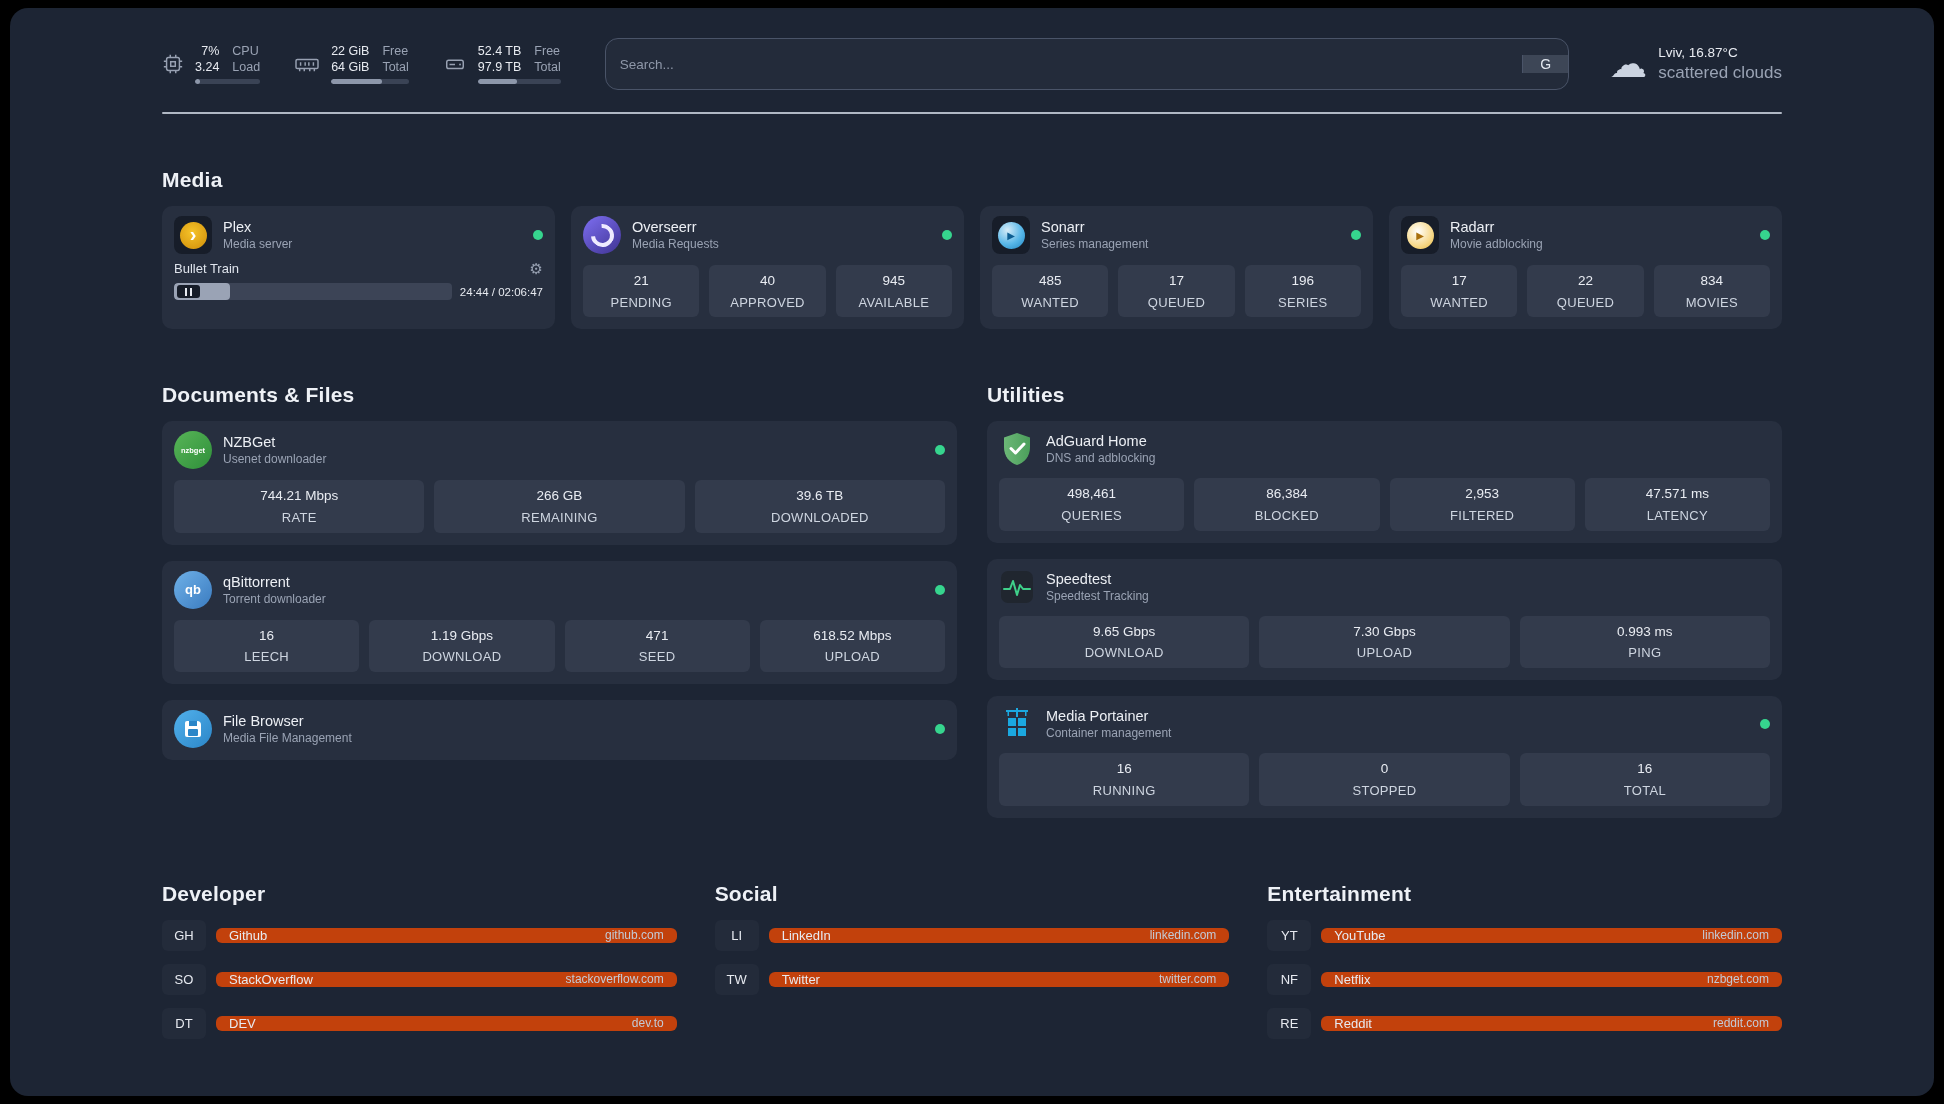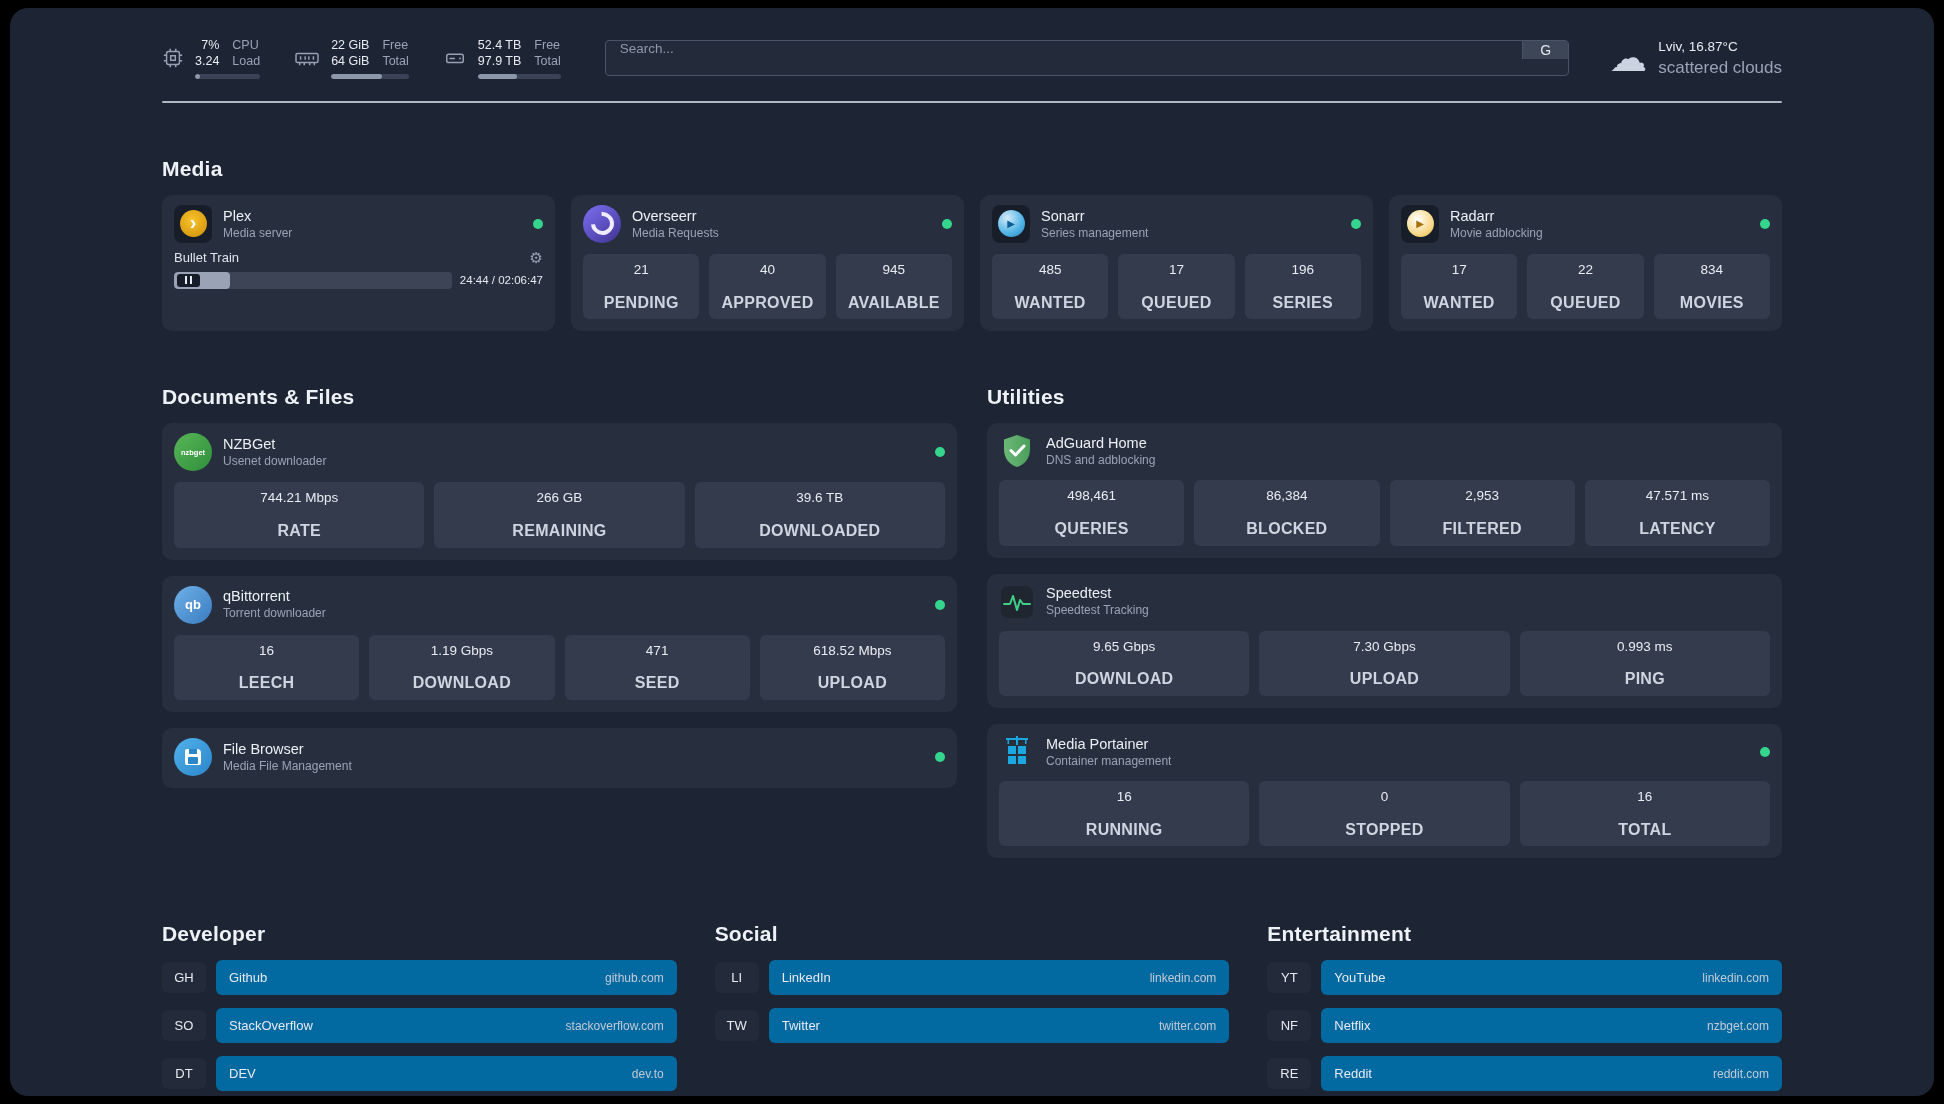--- a/index.html
+++ b/index.html
@@ -12,22 +12,22 @@
   .widgets{display:flex;align-items:center;gap:34px;}
   .widget{display:flex;align-items:center;gap:11px;}
   .wbody{display:flex;flex-direction:column;}
   .wgrid{display:grid;grid-template-columns:auto auto;column-gap:13px;row-gap:0px;}
   .wv{font-size:12.5px;color:#e8ebf1;text-align:right;line-height:1.25;}
   .wl{font-size:12.5px;color:#9aa3b4;text-align:left;line-height:1.25;}
   .wbar{margin-top:4px;height:5px;border-radius:3px;background:#3a4355;overflow:hidden;}
   .wbar i{display:block;height:100%;background:#8d97aa;border-radius:3px;}
   .topicon{color:#98a1b2;display:flex;}
 
-  .search{flex:1;display:flex;align-items:flex-start;margin:0 40px 0 44px;border:1px solid #4a5468;
-    border-radius:4px;overflow:hidden;background:#232b3a;height:36px;box-sizing:border-box;}
+  .search{flex:1;display:flex;align-items:center;margin:0 40px 0 44px;border:1px solid #4a5468;
+    border-radius:13px;overflow:hidden;background:#232b3a;height:52px;box-sizing:border-box;}
   .search input{flex:1;background:transparent;border:none;outline:none;color:#e8ebf1;
     font:inherit;font-size:13.5px;padding:0 14px;}
   .search input::placeholder{color:#8e97a8;}
   .gbtn{width:46px;background:#3d4656;border:none;border-left:1px solid #4a5468;color:#e2e7ef;
     font-size:14px;cursor:pointer;display:flex;align-items:center;justify-content:center;}
 
   .weather{display:flex;align-items:center;gap:11px;}
   .cloud{font-size:38px;line-height:1;color:#cbd3e0;}
   .wloc{font-size:13.5px;color:#e8ebf1;line-height:1.4;}
   .wcond{font-size:17px;color:#9aa3b4;line-height:1.3;}
@@ -46,21 +46,21 @@
   .card{background:#272f3f;border-radius:10px;padding:10px 12px 12px;cursor:pointer;}
   .chead{display:flex;align-items:center;gap:11px;}
   .cmeta{display:flex;flex-direction:column;}
   .cname{font-size:14.5px;color:#eceff4;line-height:1.3;}
   .cdesc{font-size:12px;color:#9aa3b4;line-height:1.3;}
   .dot{width:10px;height:10px;border-radius:50%;background:#36d58e;margin-left:auto;flex:0 0 auto;}
 
   .stats{display:flex;gap:10px;margin-top:11px;}
   .stat{flex:1;background:#333b4c;border-radius:6px;padding:7px 4px 6px;text-align:center;}
   .sv{font-size:13.5px;color:#e9ecf2;line-height:1.3;}
-  .sl{font-size:16px;font-weight:700;color:#ced5e0;margin-top:14px;letter-spacing:.3px;line-height:1.3;}
+  .sl{font-size:13px;font-weight:400;color:#ced5e0;margin-top:5px;letter-spacing:.3px;line-height:1.3;}
 
   
   .tile{width:38px;height:38px;border-radius:8px;background:#171d29;display:flex;align-items:center;justify-content:center;flex:0 0 auto;}
   .ball{width:27px;height:27px;border-radius:50%;display:flex;align-items:center;justify-content:center;}
   .plex-ball{background:radial-gradient(circle at 45% 38%,#f6c32a,#cf8d08);color:#fff;font-weight:700;font-size:20px;line-height:0;}
   .plex-ball span{margin-top:-3px;}
   .sonarr-ball{background:radial-gradient(circle at 35% 30%,#d6ecf8,#58b7e8 55%,#1f84c0);color:#0d5e92;font-size:10px;}
   .radarr-ball{background:radial-gradient(circle at 40% 35%,#ffffff,#f7d98b 60%,#e8b83c);color:#a86f0c;font-size:10px;}
   .circ{width:38px;height:38px;border-radius:50%;display:flex;align-items:center;justify-content:center;flex:0 0 auto;}
   .ov-circ{background:linear-gradient(140deg,#7e6ff2,#3f3392);}
@@ -81,21 +81,21 @@
   .pfill{position:absolute;left:0;top:0;bottom:0;background:#9aa3b5;border-radius:4px;z-index:1;}
   .pause{position:absolute;left:3px;top:2px;bottom:2px;width:23px;background:#161c28;border-radius:3px;
     display:flex;align-items:center;justify-content:center;gap:3px;z-index:2;cursor:pointer;}
   .pause i{width:2px;height:8px;background:#e7eaf0;}
   .ptime{font-size:11.5px;color:#e7eaf0;white-space:nowrap;}
 
   
   .bm{display:flex;align-items:center;gap:10px;margin-bottom:13px;cursor:pointer;}
   .babbr{min-width:26px;height:31px;background:#232b3a;border-radius:6px;color:#e7eaf0;font-size:13px;
     display:flex;align-items:center;justify-content:center;padding:0 9px;flex:0 0 auto;}
-  .bpill{flex:1;height:35px;background:#0369a1;border-radius:6px;display:flex;align-items:center;
+  .bpill{flex:1;height:15px;background:#c2410c;border-radius:6px;display:flex;align-items:center;
     justify-content:space-between;padding:0 13px;}
   .bname{font-size:13px;color:#e7eaf0;}
   .burl{font-size:12px;color:#c3cad6;}
 </style>
 </head>
 <body>
 
 <div class="frame">
 <div class="content">
 

